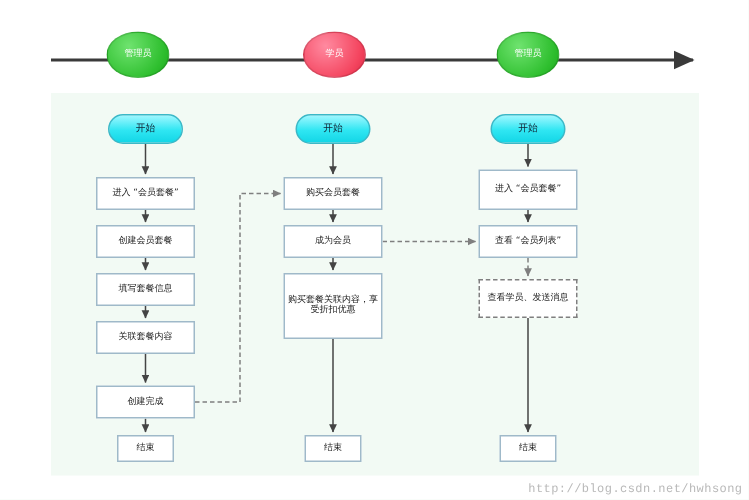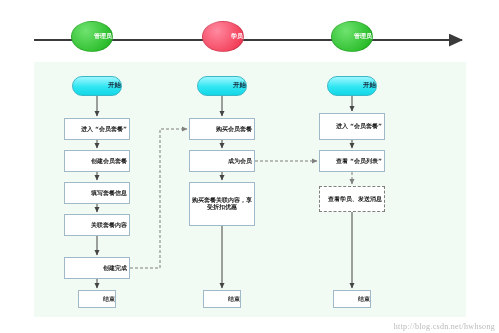--- a/index.html
+++ b/index.html
@@ -9,25 +9,24 @@
     font-family:"DejaVu Sans","Liberation Sans",sans-serif;
     overflow:hidden;
     position:relative;
   }
   #canvas{position:absolute;left:0;top:0;width:499px;height:333px;}
   .node{
     position:absolute;
     box-sizing:border-box;
     display:flex;
     align-items:center;
-    justify-content:flex-end;
+    justify-content:center;
     text-align:center;
     line-height:1.15;
     color:#1a1a1a;
-    font-weight:bold;
   }
   .role{
     border-radius:50%;
     font-size:6px;
     color:#ffffff;
     border:1px solid rgba(0,0,0,.12);
   }
   .role.admin{background:radial-gradient(circle at 35% 30%, #6fe36f 0%, #2fbf2f 70%, #1da81d 100%);}
   .role.student{background:radial-gradient(circle at 35% 30%, #ff8aa0 0%, #f4455f 70%, #e02a46 100%);}
   .start{
@@ -58,21 +57,21 @@
     position:absolute;
     left:34px;top:62px;width:432px;height:255px;
     background:#f2faf4;
     border:0;
   }
   .watermark{
     position:absolute;
     right:4px;bottom:2px;
     font-size:8px;
     color:#b9b9b9;
-    font-family:Liberation Serif, serif;
+    font-family:Liberation Mono, monospace;
     letter-spacing:.3px;
   }
 </style>
 </head>
 <body>
 
 <div class="panelbg"></div>
 
 <svg id="canvas" xmlns="http://www.w3.org/2000/svg">
   <defs>

